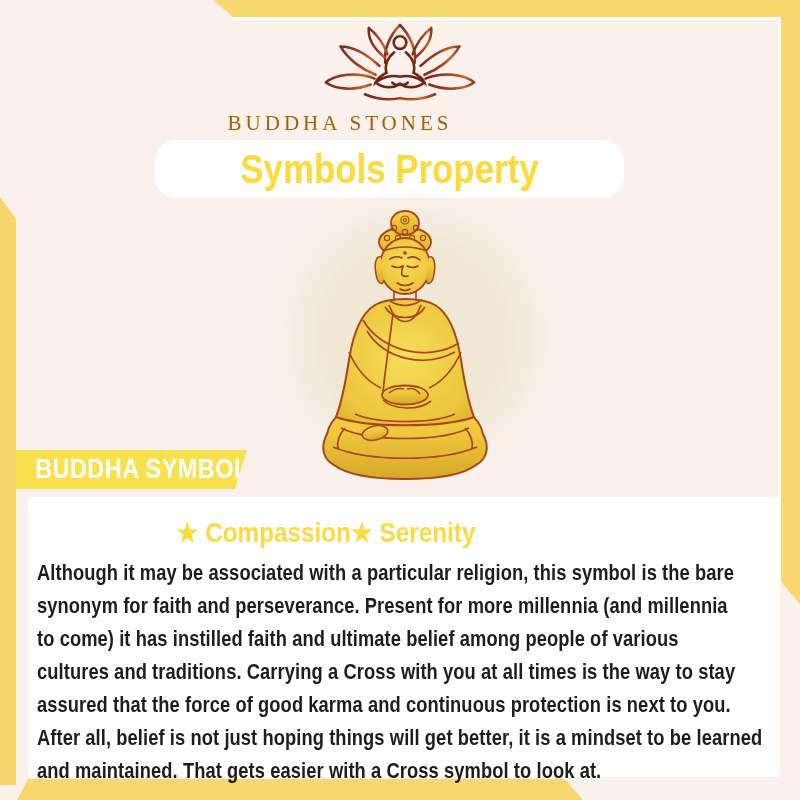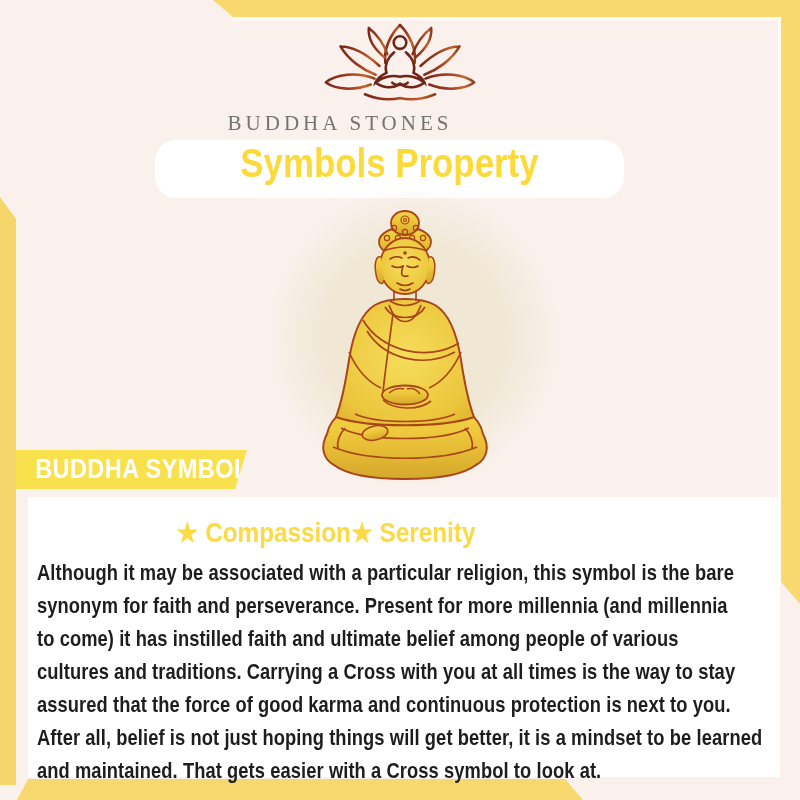--- a/index.html
+++ b/index.html
@@ -14,25 +14,25 @@
   .white-line-top{position:absolute;left:233px;top:17px;width:546px;height:3px;background:#fffdf6;}
   .white-line-right{position:absolute;left:778px;top:17px;width:3px;height:566px;background:#fffdf6;}
   .left-accent{position:absolute;left:0;top:197px;width:16px;height:588px;background:#f6d56a;
     clip-path:polygon(0 0,16px 22px,16px 588px,0 588px);}
   .bottom-accent{position:absolute;left:0;top:779px;width:600px;height:21px;background:#f7d86e;
     clip-path:polygon(28px 0,565px 0,583px 21px,17px 21px);}
 
   
   .logo{position:absolute;left:322px;top:20px;width:156px;height:88px;}
   .brand-name{position:absolute;left:0;top:111px;width:680px;text-align:center;
-    font-family:"Liberation Serif", serif;font-size:21px;letter-spacing:4px;color:#737373;}
+    font-family:"Liberation Serif", serif;font-size:21px;letter-spacing:4px;color:#a16207;}
 
   
   .title-banner{position:absolute;left:155px;top:140px;width:469px;height:58px;background:#ffffff;
-    display:flex;align-items:flex-start;justify-content:center;border-radius:21px;}
+    display:flex;align-items:center;justify-content:center;border-radius:21px;}
   .page-title{font-size:41px;font-weight:bold;color:#fcda3a;transform:scaleX(.85);white-space:nowrap;
     letter-spacing:0px;}
 
   
   .beige-glow{position:absolute;left:268px;top:186px;width:292px;height:302px;
     background:radial-gradient(closest-side,#f0e8d5 0%,#f0e8d5 62%,rgba(240,232,213,0) 100%);}
   .buddha{position:absolute;left:297px;top:202px;width:216px;height:290px;}
 
   
   .ribbon{position:absolute;left:16px;top:450px;width:232px;height:39px;background:#f9e14d;

